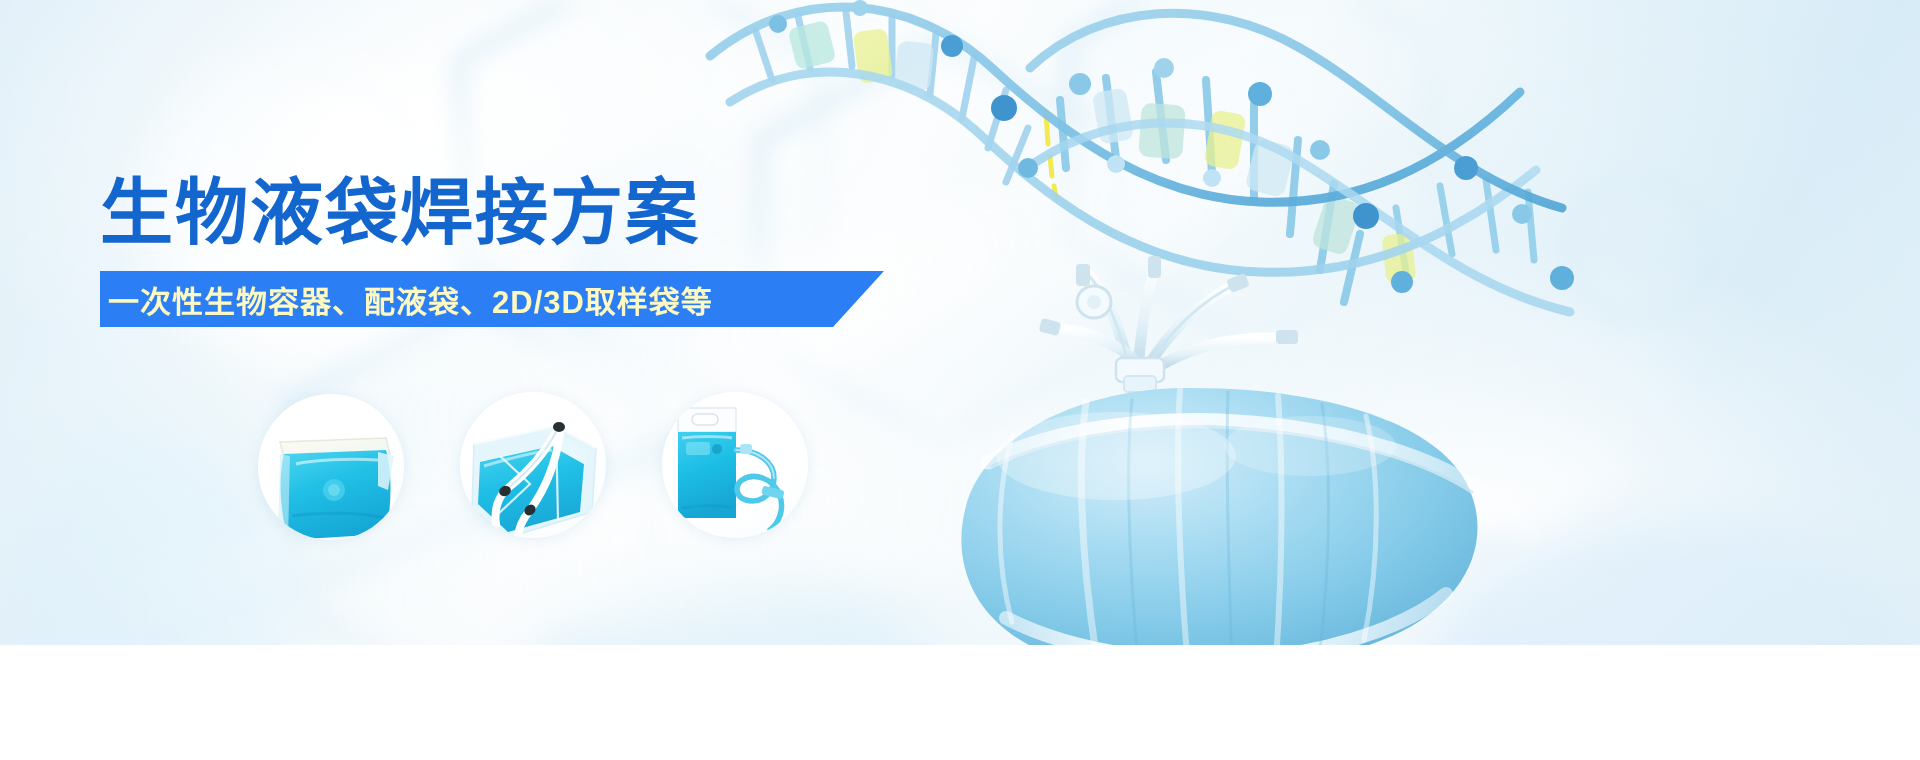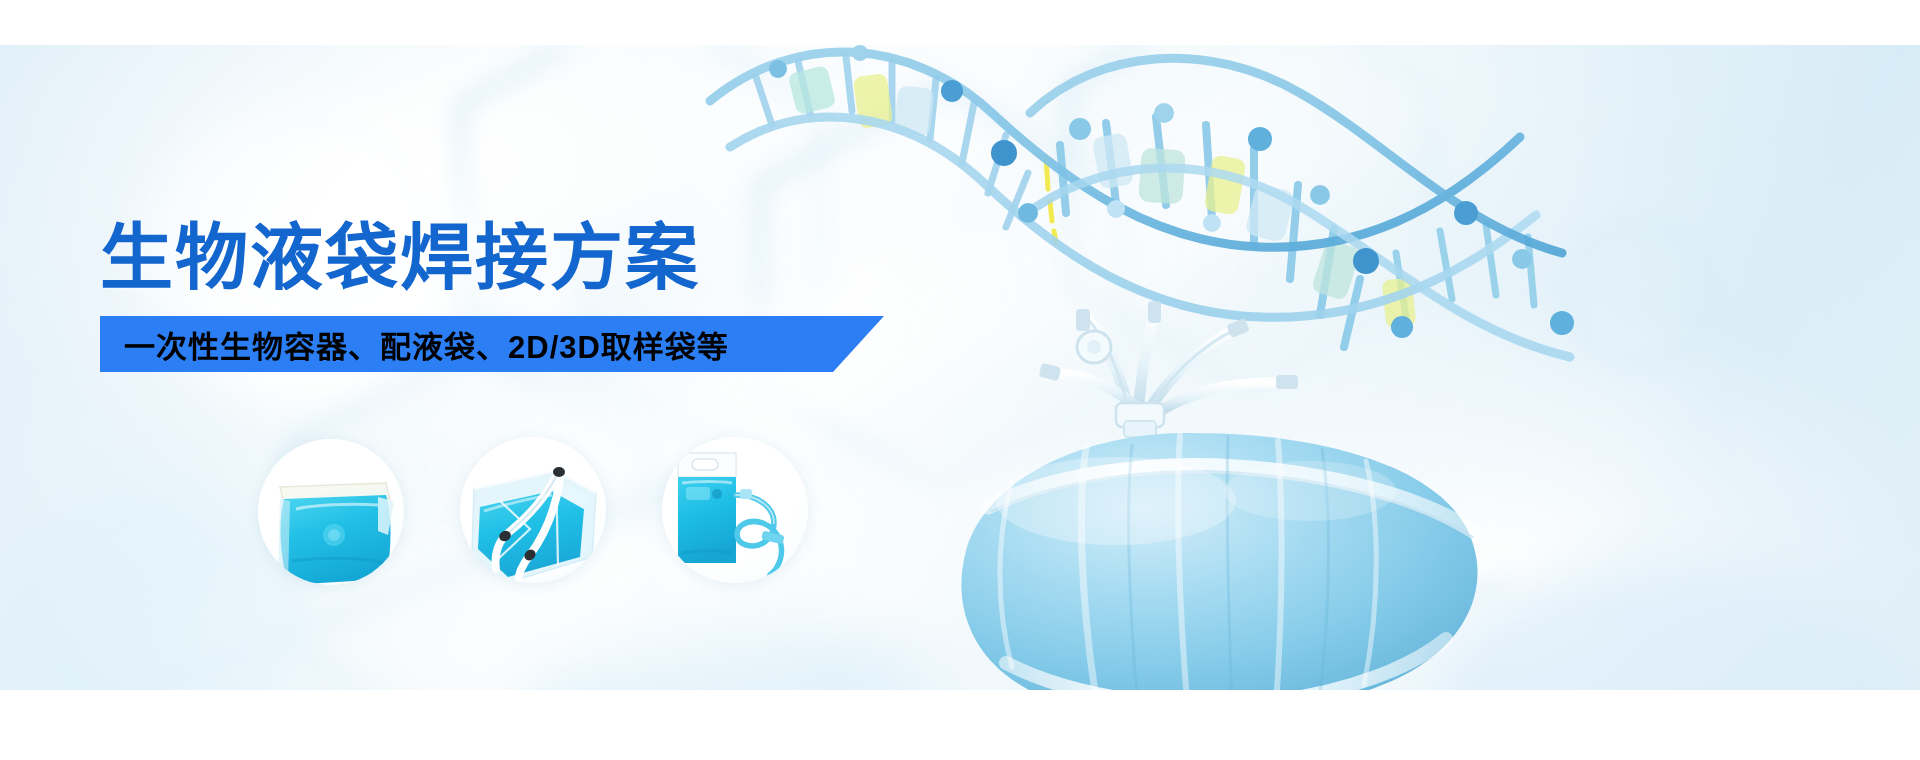--- a/index.html
+++ b/index.html
@@ -8,21 +8,20 @@
     width:1920px;height:760px;overflow:hidden;
     font-family:"Liberation Sans","DejaVu Sans",sans-serif;
     background:#ffffff;
   }
   #banner{
     position:relative;width:1920px;height:645px;overflow:hidden;
     background:
       radial-gradient(ellipse 900px 520px at 23% 18%, #ffffff 0%, rgba(255,255,255,0) 62%),
       radial-gradient(ellipse 760px 480px at 78% 82%, #ffffff 0%, rgba(255,255,255,0) 60%),
       linear-gradient(118deg,#e8f3fa 0%, #f2f9fc 22%, #fbfdfe 44%, #eef7fb 64%, #dceef8 84%, #e9f4fa 100%);
-    margin-top: 45px;
   }
 
   
   .bgfx{position:absolute;inset:0;pointer-events:none;}
   .hexwrap{position:absolute;inset:0;filter:blur(11px);opacity:.55;}
   .sheen{
     position:absolute;pointer-events:none;
     background:linear-gradient(100deg,rgba(255,255,255,0) 0%,rgba(255,255,255,.95) 45%,rgba(255,255,255,0) 100%);
     filter:blur(22px);
   }
@@ -49,22 +48,22 @@
     color:#1466cf;letter-spacing:2px;white-space:nowrap;
     text-shadow:0 1px 0 rgba(255,255,255,.55);
   }
   .subbar{
     position:relative;margin-top:22px;height:56px;width:784px;
     background:#2b7ef4;
     clip-path:polygon(0 0, 100% 0, 93.5% 100%, 0 100%);
     display:flex;align-items:center;
   }
   .subbar span{
-    color:#000000;font-size:31px;font-weight:700;letter-spacing:1px;
-    padding-left:24px;white-space:nowrap;
+    color:#fef9c3;font-size:31px;font-weight:700;letter-spacing:1px;
+    padding-left:8px;white-space:nowrap;
   }
 
   
   .circles{position:absolute;left:258px;top:392px;width:570px;height:160px;}
   .pcircle{
     position:absolute;width:146px;height:146px;border-radius:50%;
     background:radial-gradient(circle at 38% 30%, #ffffff 0%, #ffffff 58%, #f5fbfe 100%);
     overflow:hidden;
     box-shadow:0 2px 14px rgba(150,190,215,.22);
   }

